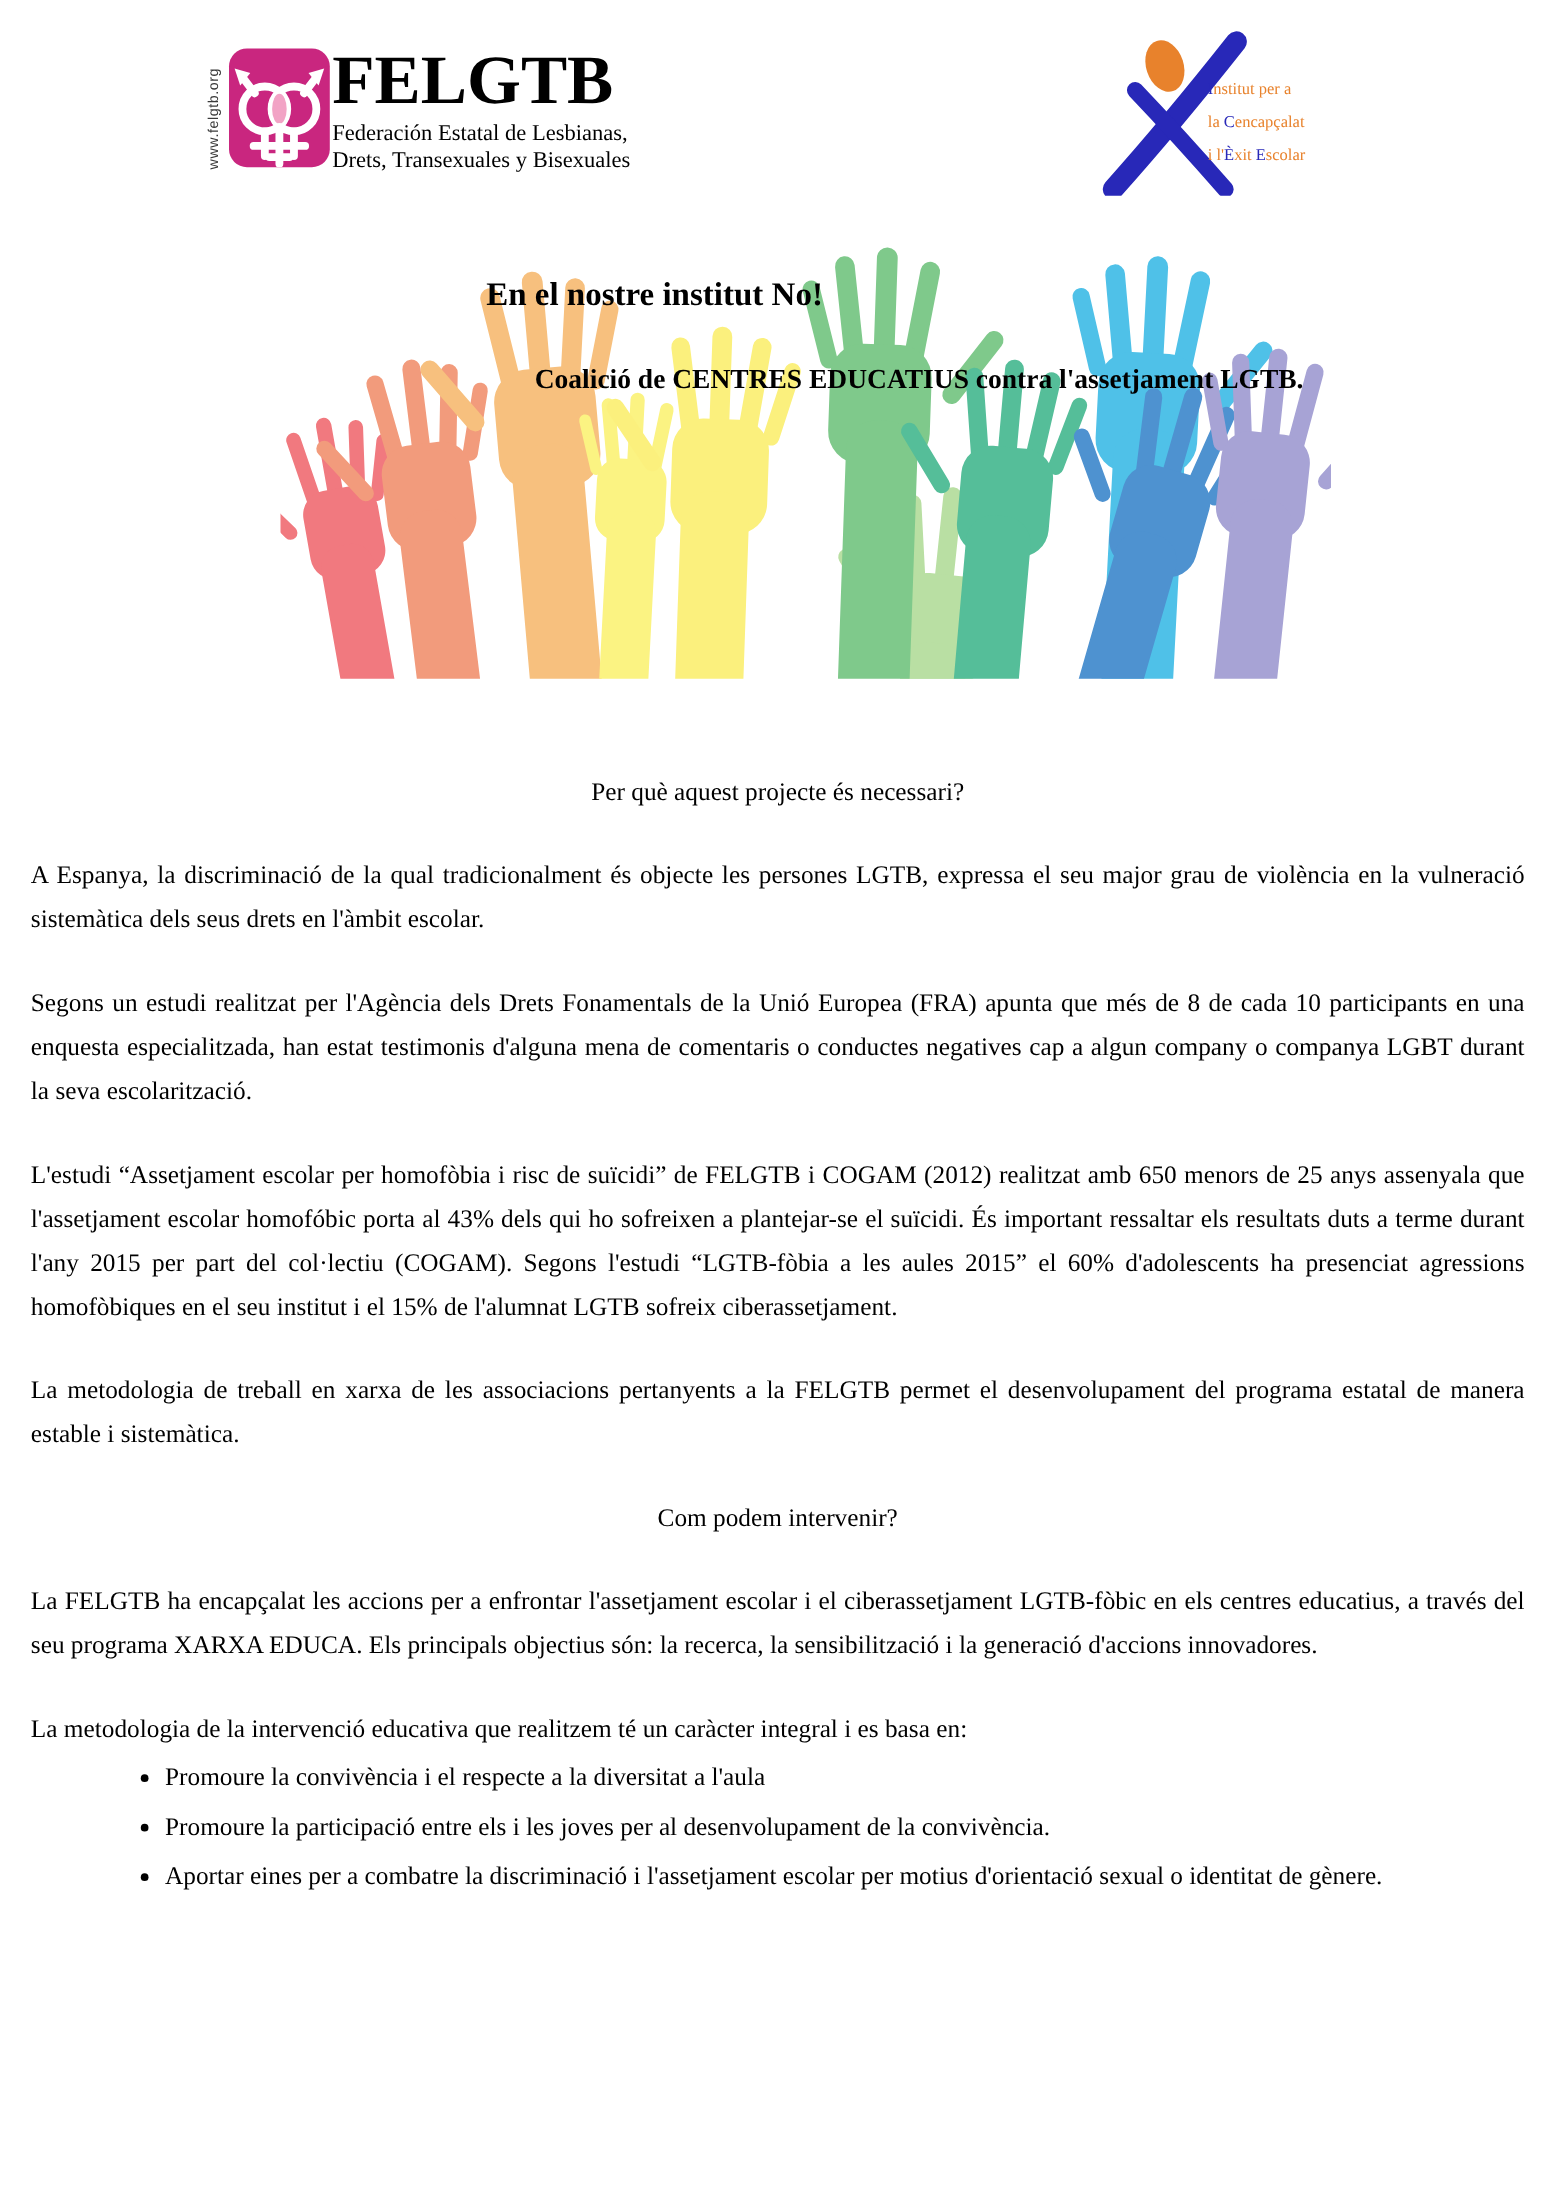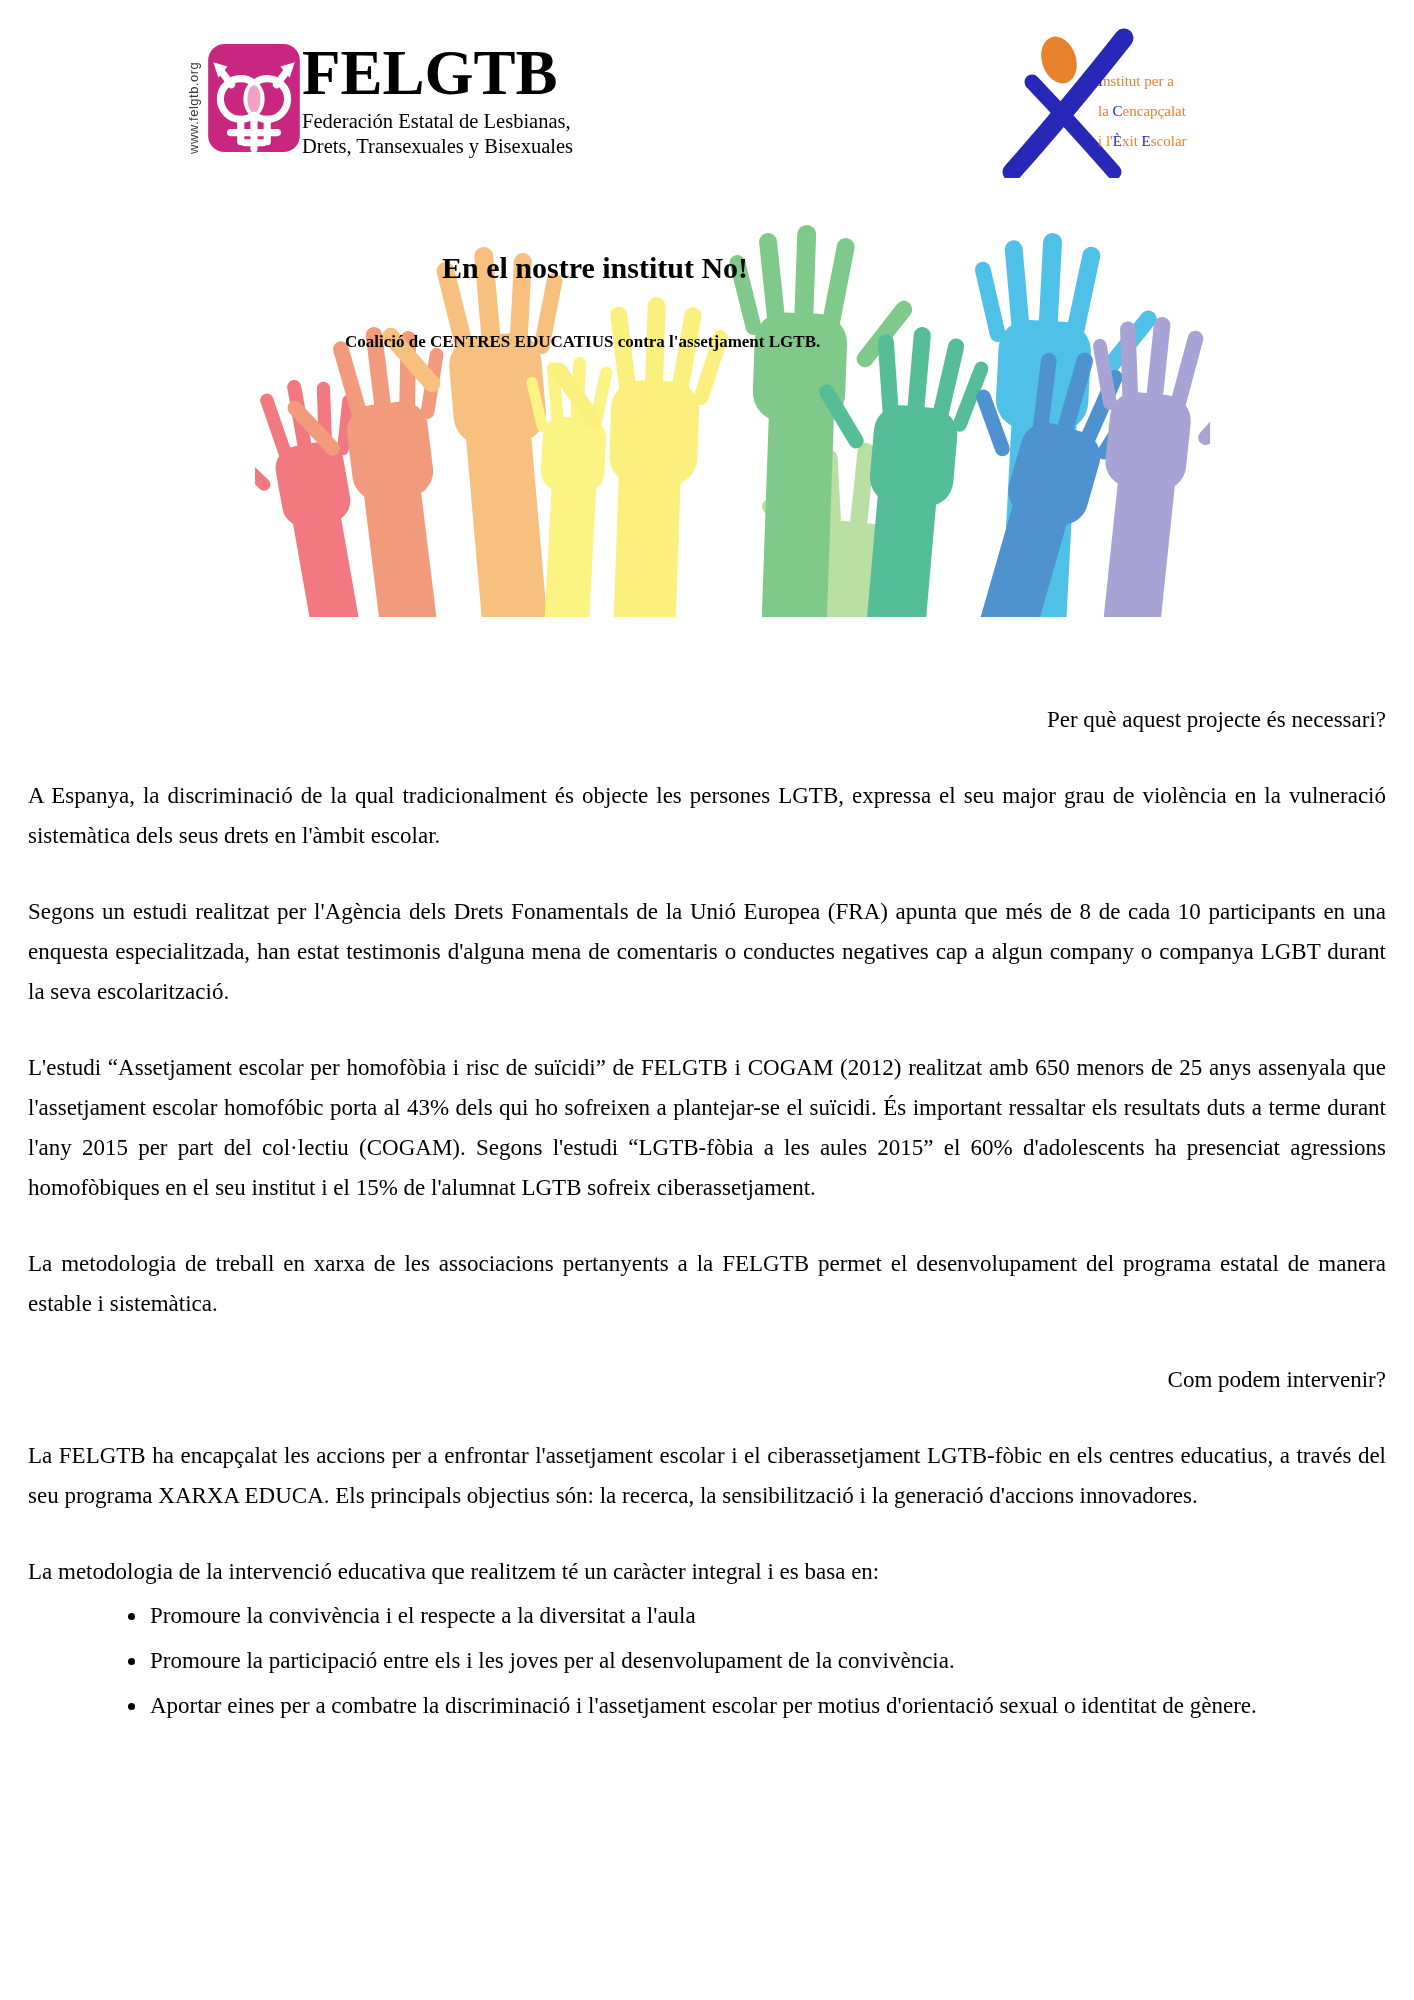--- a/index.html
+++ b/index.html
@@ -50,31 +50,31 @@
   .cvx-blue{color:var(--cvx-blue);}
 
   
   .hero{position:absolute;left:255px;top:205px;width:955px;height:412px;}
   .hands-svg{position:absolute;left:0;top:0;width:100%;height:100%;}
   .hero-title{
     position:absolute;left:0;top:46px;width:680px;text-align:center;
     font-size:30px;font-weight:700;white-space:nowrap;
   }
   .hero-subtitle{
-    position:absolute;left:90px;top:127px;width:840px;text-align:left;
-    font-size:17px;font-weight:700;white-space:nowrap;
+    position:absolute;left:90px;top:127px;width:840px;text-align:right;
+    font-size:25px;font-weight:700;white-space:nowrap;
   }
 
   
   .content{
     position:absolute;left:0;top:700px;width:1414px;box-sizing:border-box;
     padding:0 28px;font-size:23px;line-height:40px;
   }
   .content p{margin:0 0 36px 0;text-align:justify;}
-  .content p.question{text-align:right;}
+  .content p.question{text-align:center;}
   .content p.method-intro{margin-bottom:4px;text-align:left;}
   ul.method-list{margin:0;padding-left:76px;list-style:disc;}
   ul.method-list li{margin-bottom:5px;text-align:justify;padding-left:2px;margin-left:44px;}
 </style>
 </head>
 <body>
 
 <div class="page">
 
   <div class="header-left">

